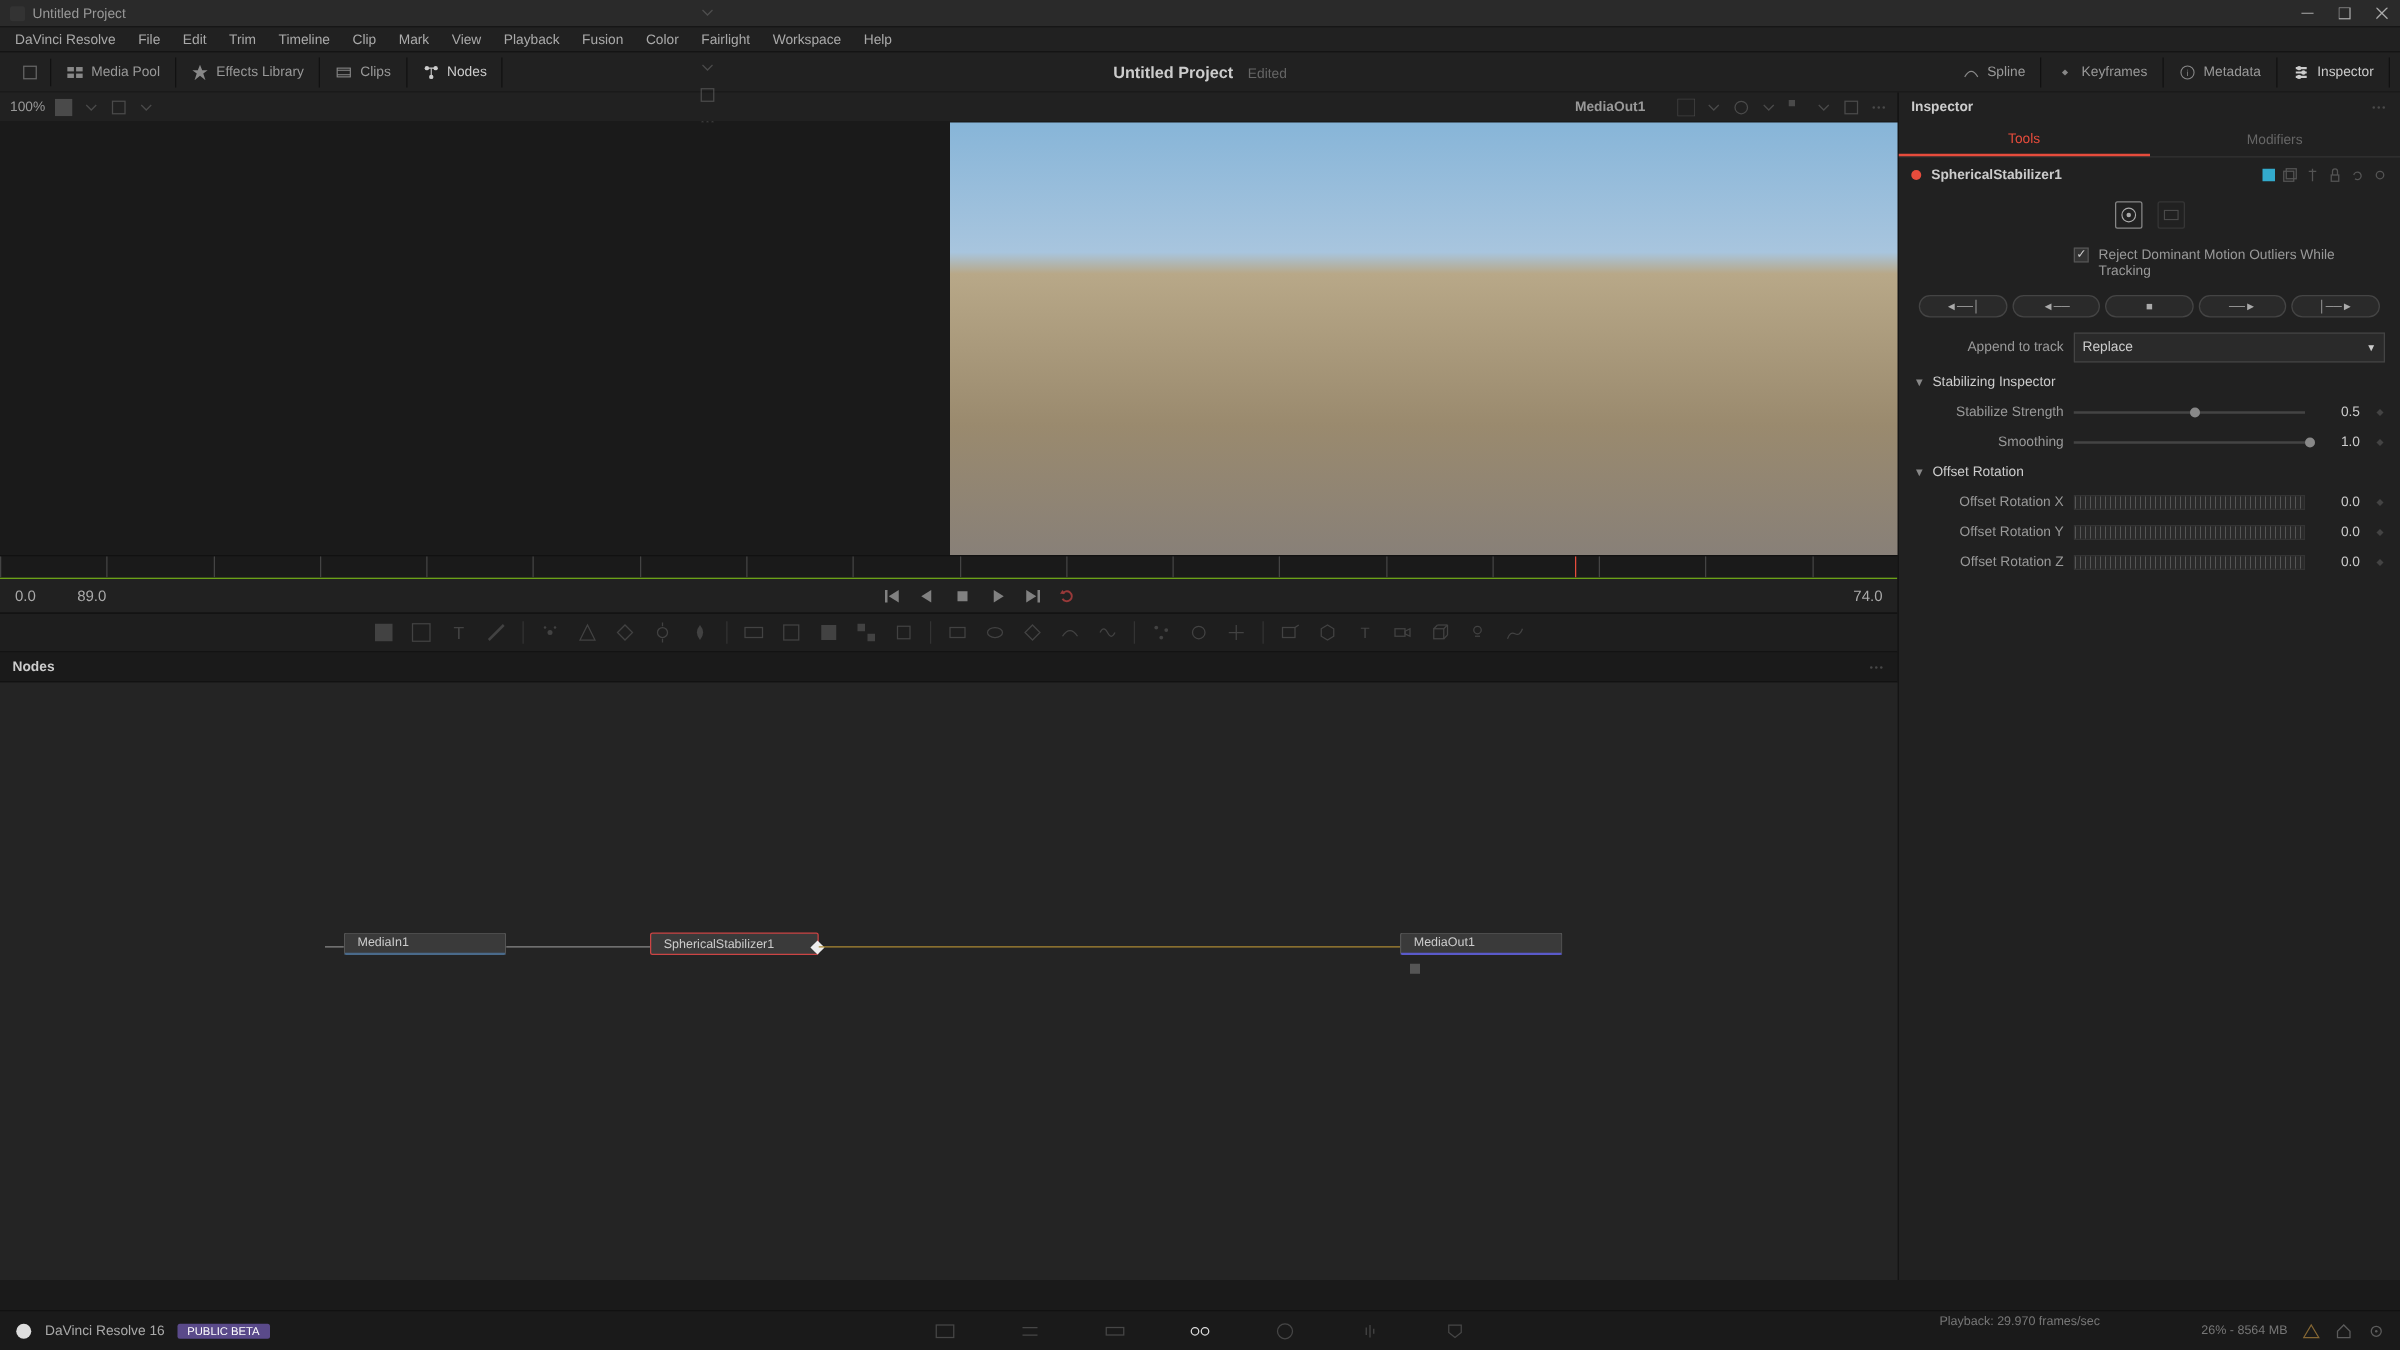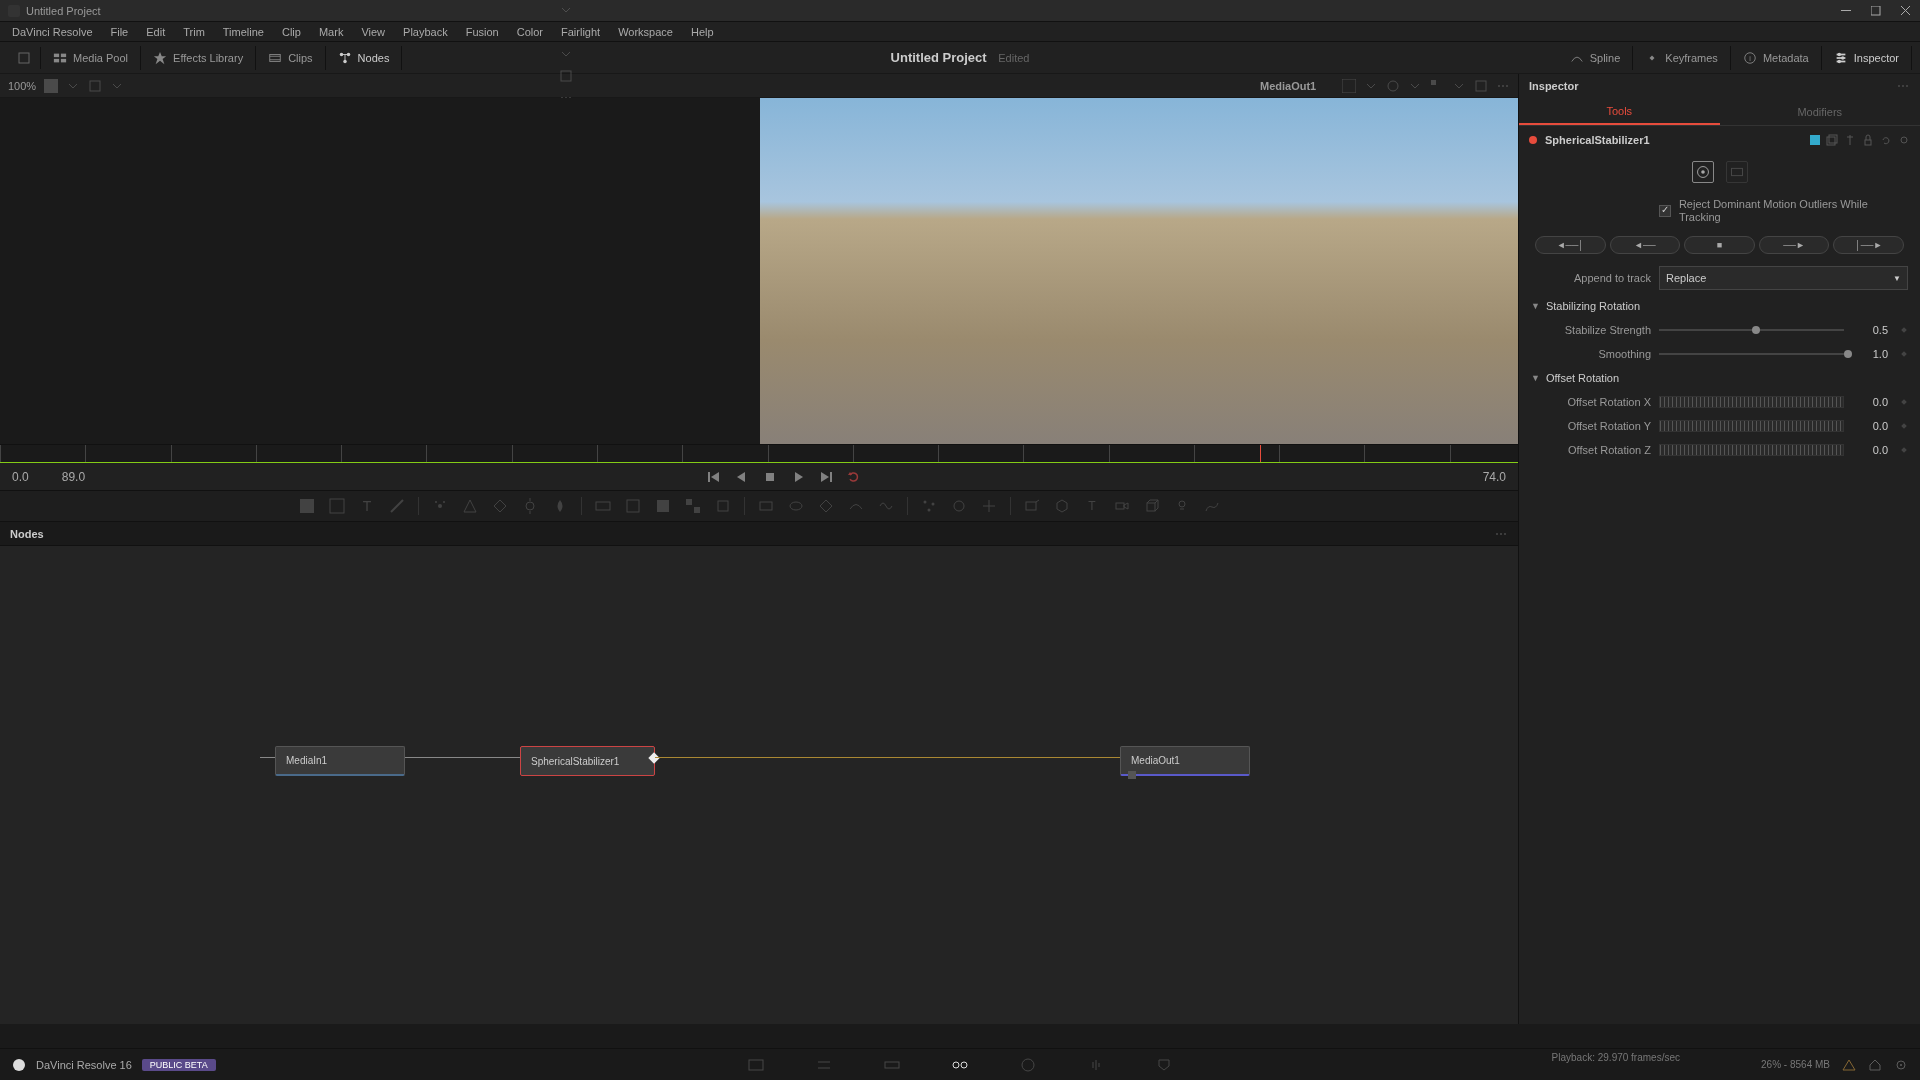--- a/index.html
+++ b/index.html
@@ -46,21 +46,21 @@
 .loop-btn { color: #c44; }
 
 .tool-palette { height: 32px; background: #1e1e1e; display: flex; align-items: center; justify-content: center; gap: 12px; border-top: 1px solid #111; border-bottom: 1px solid #111; }
 .palette-icon { width: 18px; height: 18px; opacity: 0.5; cursor: pointer; }
 .palette-sep { width: 1px; height: 18px; background: #333; }
 
 .nodes-header { height: 24px; background: #1a1a1a; display: flex; align-items: center; justify-content: space-between; padding: 0 10px; border-bottom: 1px solid #111; }
 .nodes-header-title { color: #ccc; font-weight: bold; font-size: 11px; }
 
 .node-graph { flex: 1; background: #242424; position: relative; }
-.node { position: absolute; height: 30px; display: flex; align-items: center; padding: 0 10px; border-radius: 2px; font-size: 10px; color: #ccc; border: 1px solid #555; }
+.node { position: absolute; height: 18px; display: flex; align-items: center; padding: 0 10px; border-radius: 2px; font-size: 10px; color: #ccc; border: 1px solid #555; }
 .node-mediain { left: 275px; top: 200px; width: 130px; background: #3a3a3a; border-bottom: 2px solid #4a6a8a; }
 .node-stabilizer { left: 520px; top: 200px; width: 135px; background: #3a3a3a; border: 1px solid #c44; }
 .node-mediaout { left: 1120px; top: 200px; width: 130px; background: #3a3a3a; border-bottom: 2px solid #5a5aca; }
 .node-wire { position: absolute; height: 1px; background: #888; }
 .node-wire.yellow { background: #aa8833; }
 .node-diamond { width: 8px; height: 8px; transform: rotate(45deg); background: #eee; }
 
 .inspector { width: 402px; background: #212121; border-left: 1px solid #111; display: flex; flex-direction: column; }
 .inspector-header { height: 24px; display: flex; align-items: center; padding: 0 10px; font-weight: bold; color: #ccc; justify-content: space-between; }
 .inspector-tabs { height: 28px; display: flex; border-bottom: 1px solid #333; }
@@ -71,21 +71,21 @@
 .node-title { color: #ccc; font-weight: bold; }
 .node-title-ctrls { margin-left: auto; display: flex; gap: 6px; align-items: center; }
 .node-title-icon { width: 12px; height: 12px; opacity: 0.5; }
 .color-box { width: 10px; height: 10px; background: #3ac; }
 
 .inspector-icons { height: 36px; display: flex; align-items: center; justify-content: center; gap: 12px; }
 .insp-icon { width: 22px; height: 22px; opacity: 0.6; border: 1px solid #444; border-radius: 2px; }
 .insp-icon.sel { opacity: 1; border-color: #888; }
 
 .insp-content { padding: 4px 10px; }
-.insp-check-row { display: flex; align-items: center; gap: 8px; padding: 4px 0 8px 130px; }
+.insp-check-row { display: flex; align-items: flex-start; gap: 8px; padding: 4px 0 8px 130px; }
 .insp-check { width: 12px; height: 12px; background: #333; border: 1px solid #555; position: relative; }
 .insp-check.checked::after { content: '✓'; position: absolute; top: -2px; left: 1px; color: #ccc; font-size: 10px; }
 .insp-check-label { color: #999; font-size: 11px; line-height: 13px; }
 
 .track-btns { display: flex; gap: 4px; padding: 4px 6px 8px; }
 .track-btn { flex: 1; height: 18px; background: #2a2a2a; border: 1px solid #444; border-radius: 9px; display: flex; align-items: center; justify-content: center; cursor: pointer; }
 .track-arrow { font-size: 9px; color: #aaa; }
 
 .insp-row { display: flex; align-items: center; padding: 4px 2px; gap: 8px; }
 .insp-label { width: 120px; text-align: right; color: #999; font-size: 11px; }
@@ -609,21 +609,21 @@
       </div>
       <div class="insp-row">
         <span class="insp-label">Append to track</span>
         <div class="insp-select">
           <span>Replace</span>
           <span style="font-size:8px;">▼</span>
         </div>
       </div>
       <div class="section-header">
         <span class="section-chevron">▼</span>
-        <span class="section-title">Stabilizing Rotation</span>
+        <span class="section-title">Stabilizing Inspector</span>
       </div>
       <div class="insp-row">
         <span class="insp-label">Stabilize Strength</span>
         <div class="insp-slider">
             <div class="insp-slider-handle" style="left:50%;"></div>
           </div>
         <span class="insp-value">0.5</span>
         <svg class="insp-keyframe" viewBox="0 0 8 8">
             <rect x="2" y="2" width="4" height="4" transform="rotate(45 4 4)" fill="#666"></rect>
           </svg>

